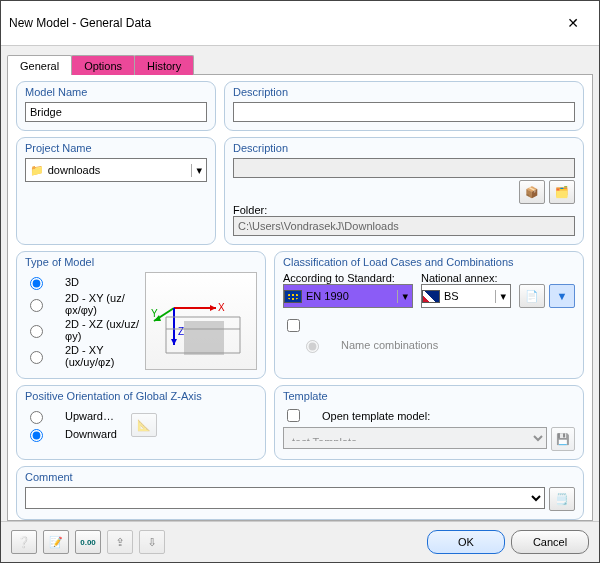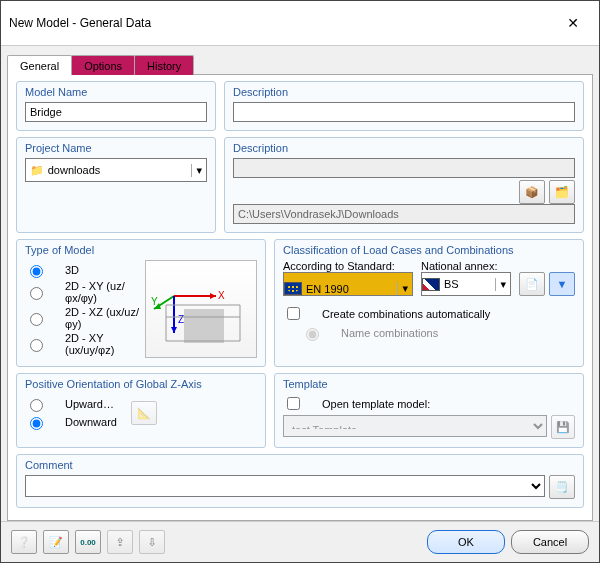--- a/index.html
+++ b/index.html
@@ -1,24 +1,24 @@
 <!DOCTYPE html>
 <html><head>
 <meta charset="utf-8">
 <style>
 html,body{margin:0;padding:0;font-family:"Segoe UI",Tahoma,sans-serif;font-size:11px;color:#000;background:#fff}
 .window{width:600px;height:563px;border:1px solid #444;box-sizing:border-box;display:flex;flex-direction:column;background:#f0f0f0}
 .titlebar{height:28px;background:#fff;border-bottom:1px solid #ccc;display:flex;align-items:center;padding:8px 8px}
 .titlebar .title{flex:1;font-size:12px}
 .titlebar .close{width:36px;height:20px;display:flex;align-items:center;justify-content:center;font-size:14px;cursor:default}
 .tabs{display:flex;align-items:flex-end;height:24px;padding-left:6px;margin-top:4px}
-.tab{padding:4px 12px 3px;border:1px solid #a9a9a9;border-bottom:none;background:#be185d;margin-right:-1px;border-radius:2px 2px 0 0;position:relative;top:1px;cursor:default}
+.tab{padding:4px 12px 3px;border:1px solid #a9a9a9;border-bottom:none;background:#ec4899;margin-right:-1px;border-radius:2px 2px 0 0;position:relative;top:1px;cursor:default}
 .tab.active{background:#fff;z-index:2}
 .tabbody{flex:1;border:1px solid #a9a9a9;margin:0 6px;background:#fff;padding:6px 8px 4px;box-sizing:border-box;overflow:hidden}
-.group{border:1px solid #b8cde0;border-radius:3px;background:#f8fbfe;padding:6px 8px 8px;margin-bottom:6px;box-sizing:border-box}
+.group{border:1px solid #b8cde0;border-radius:9px;background:#f8fbfe;padding:6px 8px 8px;margin-bottom:6px;box-sizing:border-box}
 .group .legend{color:#2a5a9e;font-size:11px;margin:-2px 0 4px 0}
 .row{display:flex;gap:8px}
 .col{flex:1;display:flex;flex-direction:column}
 input[type=text],select{height:20px;border:1px solid #7a7a7a;background:#fff;font:inherit;padding:7px 4px;box-sizing:border-box;width:100%}
 select{height:22px}
 input[readonly],select[disabled]{background:#eee;color:#666}
 .iconbtn{width:24px;height:22px;border:1px solid #999;background:linear-gradient(#fdfdfd,#e6e6e6);display:inline-flex;align-items:center;justify-content:center;border-radius:2px;cursor:default}
 .iconbtn.pressed{background:#d3e5ff;border-color:#5b8dd6}
 .radio,.check{display:flex;align-items:center;gap:19px;margin:2px 0;color:#000}
 .check.disabled,.radio.disabled{color:#888}
@@ -73,20 +73,21 @@
           <span style="padding:0 4px;border-left:1px solid #aaa">▾</span>
         </div>
       </div>
       <div class="group" style="flex:1">
         <div class="legend">Description</div>
         <input type="text" readonly="" style="">
         <div class="commentbtns">
           <span class="iconbtn">📦</span>
           <span class="iconbtn">🗂️</span>
         </div>
+        <div class="small">Folder:</div>
         <input type="text" readonly="" value="C:\Users\VondrasekJ\Downloads" style="">
       </div>
     </div>
 
     <div class="row">
       <div class="group" style="flex:0 0 250px">
         <div class="legend">Type of Model</div>
         <div style="display:flex;gap:6px">
           <div style="flex:1">
             <label class="radio">
@@ -123,42 +124,41 @@
             </svg>
           </div>
         </div>
       </div>
 
       <div class="group" style="flex:1">
         <div class="legend">Classification of Load Cases and Combinations</div>
         <div class="row">
           <div class="col">
             <span class="small">According to Standard:</span>
-            <div style="display:flex;align-items:flex-end;border:1px solid #7a7a7a;background:#eab308;height:22px">
+            <div style="display:flex;align-items:center;border:1px solid #7a7a7a;background:#8b5cf6;height:22px">
               <span class="flag eu"></span>
               <span style="flex:1">EN 1990</span>
               <span style="padding:0 4px;border-left:1px solid #aaa">▾</span>
             </div>
           </div>
           <div class="col" style="flex:0 0 90px">
             <span class="small">National annex:</span>
             <div style="display:flex;align-items:center;border:1px solid #7a7a7a;background:#fff;height:22px">
               <span class="flag uk"></span>
               <span style="flex:1">BS</span>
               <span style="padding:0 4px;border-left:1px solid #aaa">▾</span>
             </div>
           </div>
           <div style="display:flex;align-items:flex-end;gap:4px">
             <span class="iconbtn">📄</span>
             <span class="iconbtn pressed" style="color:#1e6fd6">▼</span>
           </div>
         </div>
         <label class="check" style="margin-top:8px">
             <input type="checkbox" style="">
-            <span>Create combinations automatically</span>
           </label>
         <label class="radio disabled" style="margin-left:18px">
             <input type="radio" disabled="" checked="" style="">
             <span>Name combinations</span>
           </label>
       </div>
     </div>
 
     <div class="row">
       <div class="group" style="flex:0 0 250px">

